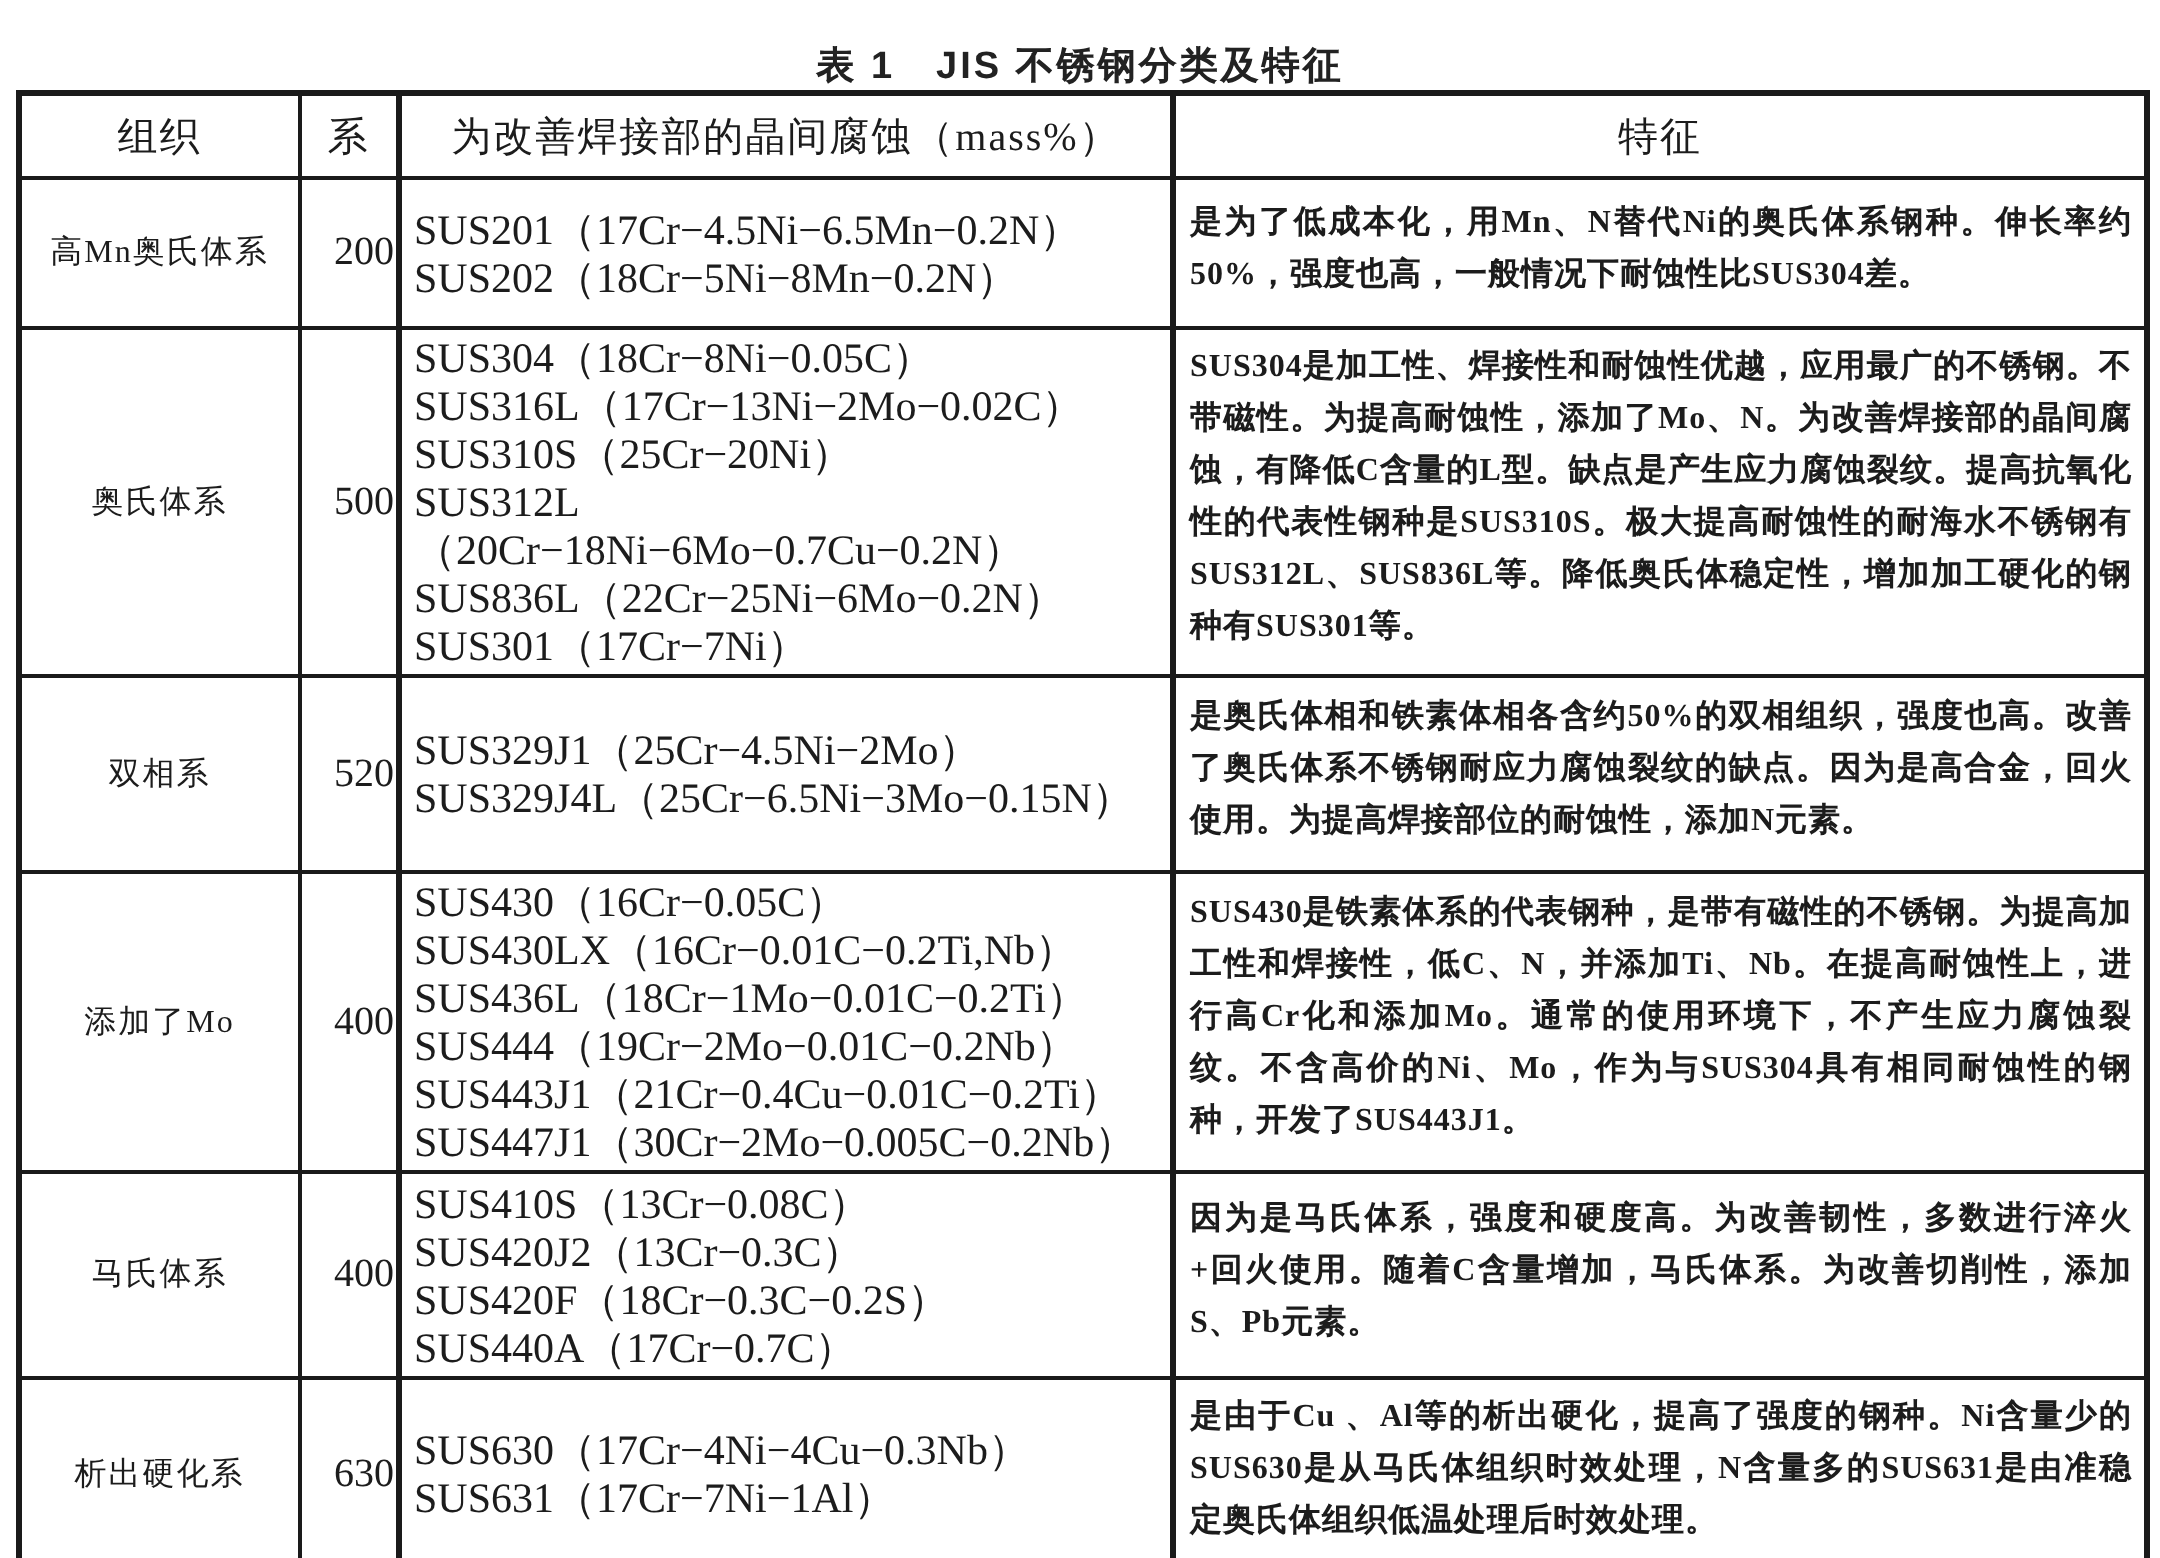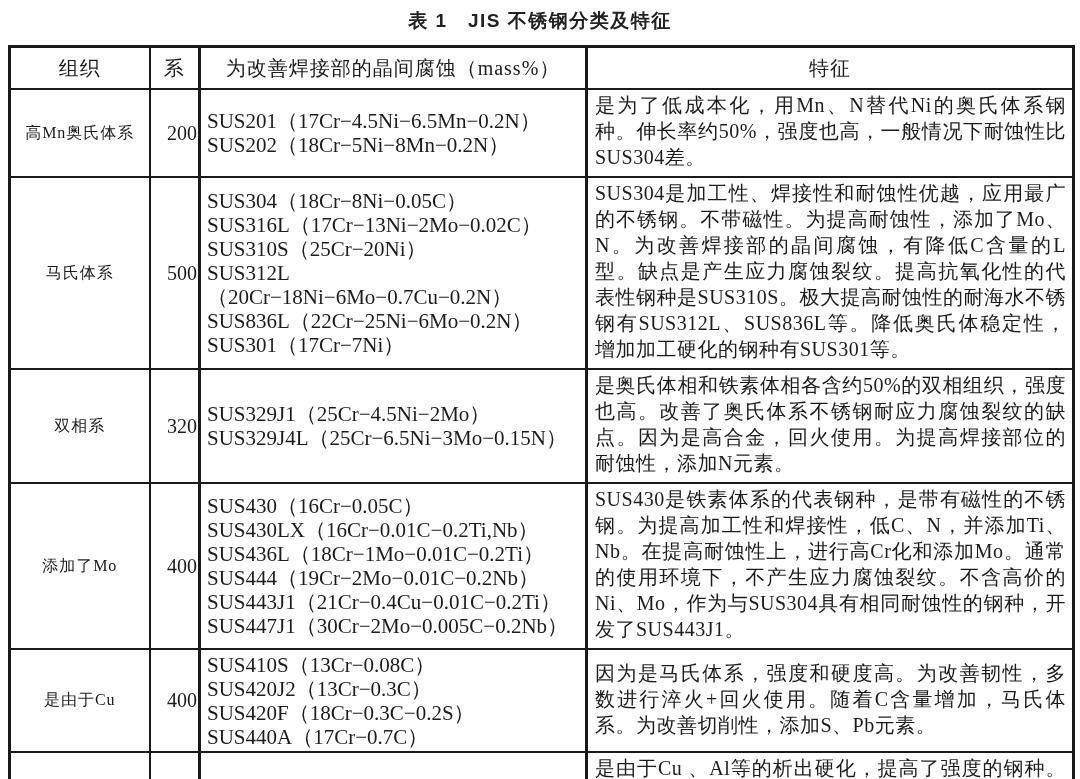--- a/index.html
+++ b/index.html
@@ -10,21 +10,21 @@
   body {
     width: 1080px;
     height: 779px;
     position: relative;
     color: #1c1c1c;
     font-family: "Liberation Serif", "DejaVu Serif", serif;
     overflow: hidden;
   }
   .page-title {
     position: absolute;
-    top: 8px;
+    top: 20px;
     left: 0;
     width: 100%;
     text-align: center;
     font-family: "Liberation Sans", "DejaVu Sans", sans-serif;
     font-weight: bold;
     font-size: 19px;
     letter-spacing: 1.5px;
     color: #222222;
   }
   table.steel-table {
@@ -73,25 +73,26 @@
   }
   .cell-grades {
     vertical-align: middle;
     font-size: 21px;
     line-height: 24px;
     padding: 2px 4px 2px 6px;
     white-space: pre-line;
   }
   .cell-features {
     vertical-align: middle;
-    font-size: 20px;
+    font-size: 16px;
     line-height: 26px;
     padding: 2px 6px 6px 7px;
     text-align: justify;
     letter-spacing: 0.5px;
+    font-weight: bold;
   }
   tr.row-0 { height: 75px; }
   tr.row-1 { height: 170px; }
   tr.row-2 { height: 98px; }
   tr.row-3 { height: 147px; }
   tr.row-4 { height: 103px; }
   tr.row-5 { height: 97px; }
 </style>
 </head>
 <body>
@@ -115,50 +116,50 @@
   </thead>
   <tbody>
     <tr class="row-0">
       <td class="cell-group">高Mn奥氏体系</td>
       <td class="cell-series">200</td>
       <td class="cell-grades">SUS201（17Cr−4.5Ni−6.5Mn−0.2N）
 SUS202（18Cr−5Ni−8Mn−0.2N）</td>
       <td class="cell-features">是为了低成本化，用Mn、N替代Ni的奥氏体系钢种。伸长率约50%，强度也高，一般情况下耐蚀性比SUS304差。</td>
     </tr>
     <tr class="row-1">
-      <td class="cell-group">马氏体系</td>
+      <td class="cell-group">奥氏体系</td>
       <td class="cell-series">500</td>
       <td class="cell-grades">SUS304（18Cr−8Ni−0.05C）
 SUS316L（17Cr−13Ni−2Mo−0.02C）
 SUS310S（25Cr−20Ni）
 SUS312L（20Cr−18Ni−6Mo−0.7Cu−0.2N）
 SUS836L（22Cr−25Ni−6Mo−0.2N）
 SUS301（17Cr−7Ni）</td>
       <td class="cell-features">SUS304是加工性、焊接性和耐蚀性优越，应用最广的不锈钢。不带磁性。为提高耐蚀性，添加了Mo、N。为改善焊接部的晶间腐蚀，有降低C含量的L型。缺点是产生应力腐蚀裂纹。提高抗氧化性的代表性钢种是SUS310S。极大提高耐蚀性的耐海水不锈钢有SUS312L、SUS836L等。降低奥氏体稳定性，增加加工硬化的钢种有SUS301等。</td>
     </tr>
     <tr class="row-2">
       <td class="cell-group">双相系</td>
-      <td class="cell-series">320</td>
+      <td class="cell-series">520</td>
       <td class="cell-grades">SUS329J1（25Cr−4.5Ni−2Mo）
 SUS329J4L（25Cr−6.5Ni−3Mo−0.15N）</td>
       <td class="cell-features">是奥氏体相和铁素体相各含约50%的双相组织，强度也高。改善了奥氏体系不锈钢耐应力腐蚀裂纹的缺点。因为是高合金，回火使用。为提高焊接部位的耐蚀性，添加N元素。</td>
     </tr>
     <tr class="row-3">
       <td class="cell-group">添加了Mo</td>
       <td class="cell-series">400</td>
       <td class="cell-grades">SUS430（16Cr−0.05C）
 SUS430LX（16Cr−0.01C−0.2Ti,Nb）
 SUS436L（18Cr−1Mo−0.01C−0.2Ti）
 SUS444（19Cr−2Mo−0.01C−0.2Nb）
 SUS443J1（21Cr−0.4Cu−0.01C−0.2Ti）
 SUS447J1（30Cr−2Mo−0.005C−0.2Nb）</td>
       <td class="cell-features">SUS430是铁素体系的代表钢种，是带有磁性的不锈钢。为提高加工性和焊接性，低C、N，并添加Ti、Nb。在提高耐蚀性上，进行高Cr化和添加Mo。通常的使用环境下，不产生应力腐蚀裂纹。不含高价的Ni、Mo，作为与SUS304具有相同耐蚀性的钢种，开发了SUS443J1。</td>
     </tr>
     <tr class="row-4">
-      <td class="cell-group">是由于Cu</td>
+      <td class="cell-group">马氏体系</td>
       <td class="cell-series">400</td>
       <td class="cell-grades">SUS410S（13Cr−0.08C）
 SUS420J2（13Cr−0.3C）
 SUS420F（18Cr−0.3C−0.2S）
 SUS440A（17Cr−0.7C）</td>
       <td class="cell-features">因为是马氏体系，强度和硬度高。为改善韧性，多数进行淬火+回火使用。随着C含量增加，马氏体系。为改善切削性，添加S、Pb元素。</td>
     </tr>
     <tr class="row-5">
       <td class="cell-group">析出硬化系</td>
       <td class="cell-series">630</td>

